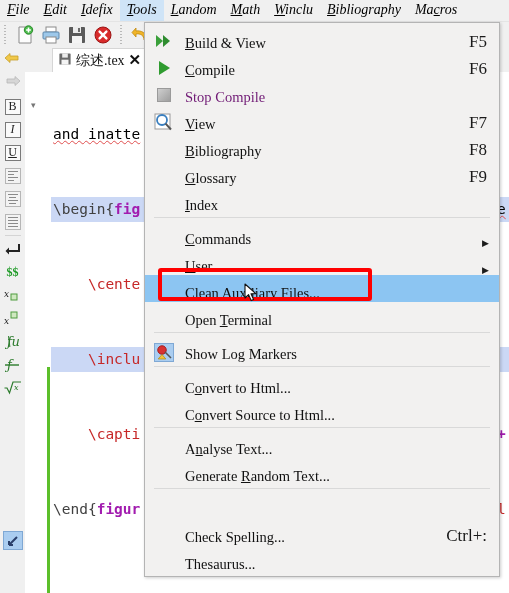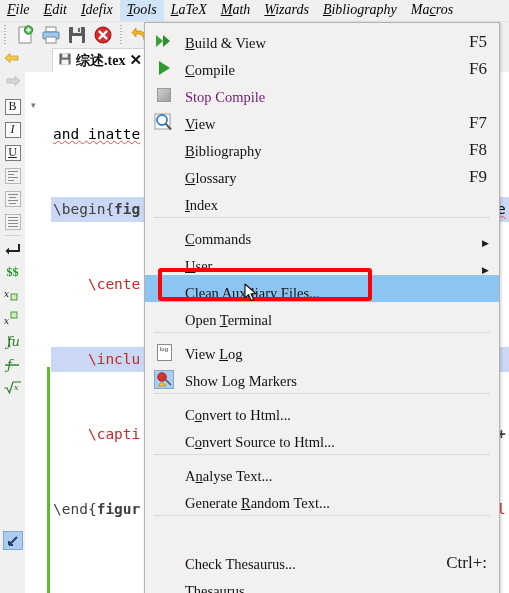--- a/index.html
+++ b/index.html
@@ -70,42 +70,42 @@
     background: #f0f0f0;
   }
   .tab {
     position: absolute; left: 27px; top: 1px; height: 24px;
     background: #ffffff;
     border: 1px solid #d6d6d6; border-bottom: none;
     display: flex; align-items: center; gap: 4px;
     padding: 0 5px;
     font-size: 14px; color: #111;
   }
-  .tab .fname { font-family: "Liberation Serif", serif; font-weight: bold; }
+  .tab .fname { font-family: "Liberation Serif", serif; }
   .tab .closex { font-size: 15px; line-height: 1; color: #111; font-weight: 600; }
 
   .editor {
     position: absolute; top: 72px; left: 25px; width: 484px; bottom: 0;
     background: #ffffff;
     overflow: hidden;
   }
   .gutter { position: absolute; left: 0; top: 0; width: 22px; bottom: 0; background: #ffffff; }
   .changebar { position: absolute; left: 22px; top: 0; width: 3px; bottom: 0; }
   .code {
     position: absolute; left: 26px; top: 0; right: 0; bottom: 0;
     font-family: "DejaVu Sans Mono", monospace;
     font-size: 14.5px; line-height: 25px;
     white-space: pre;
     color: #000;
   }
   .ln { height: 25px; padding-left: 2px; }
   .ln.selblock { background: #cbd8f5; }
   .kw { color: #404040; font-weight: normal; }
   .cmd { color: #c62828; }
-  .br { color: #404040; font-weight: bold; }
+  .br { color: #a21caf; font-weight: bold; }
   .sp { text-decoration: underline; text-decoration-color: #e05050;
         text-decoration-style: wavy; text-decoration-thickness: 1px; }
 
   .foldarrow { position: absolute; left: 6px; font-size: 9px; color: #777; }
 
   
   .dropdown {
     position: absolute; left: 144px; top: 22px; width: 356px;
     background: #f2f1f0;
     border: 1px solid #b4b4b4;
@@ -155,23 +155,23 @@
 </head>
 <body>
 
 <div id="app">
 
   <div class="menubar">
     <div class="menubar-item"><span class="mn"><u>F</u></span><span>ile</span></div>
     <div class="menubar-item"><span class="mn"><u>E</u></span><span>dit</span></div>
     <div class="menubar-item"><span class="mn"><u>I</u></span><span>defix</span></div>
     <div class="menubar-item active"><span class="mn"><u>T</u></span><span>ools</span></div>
-    <div class="menubar-item"><span class="mn"><u>L</u></span><span>aTeX</span></div>
+    <div class="menubar-item"><span class="mn"><u>L</u></span><span>andom</span></div>
     <div class="menubar-item"><span class="mn"><u>M</u></span><span>ath</span></div>
-    <div class="menubar-item"><span class="mn"><u>W</u></span><span>izards</span></div>
+    <div class="menubar-item"><span class="mn"><u>W</u></span><span>inclu</span></div>
     <div class="menubar-item"><span class="mn"><u>B</u></span><span>ibliography</span></div>
     <div class="menubar-item"><span>Ma</span><span class="mn"><u>c</u></span><span>ros</span></div>
   </div>
 
   <div class="toolbar">
     <div class="grip"></div>
     <div class="tb-btn">
       <svg width="20" height="20" viewBox="0 0 20 20">
         <path d="M4 2 h8 l4 4 v12 h-12 z" fill="#fdfdfd" stroke="#8a8a8a" stroke-width="1"></path>
         <path d="M12 2 v4 h4" fill="#e0e0e0" stroke="#8a8a8a" stroke-width="1"></path>
@@ -459,27 +459,20 @@
     </div>
 
     <div class="mi">
       <span class="ico"></span>
       <span class="lbl">Open <u>T</u>erminal</span>
       <span class="acc"></span>
     </div>
 
     <div class="msep"></div>
 
-    <div class="mi">
-      <span class="ico">
-        <span class="logdoc">log</span>
-      </span>
-      <span class="lbl">View <u>L</u>og</span>
-      <span class="acc"></span>
-    </div>
 
     <div class="mi">
       <span class="ico">
         <span class="markerico">
           <svg width="16" height="15" viewBox="0 0 16 15">
             <circle cx="6" cy="5" r="4.3" fill="#d83232" stroke="#9b1010" stroke-width="0.8"></circle>
             <path d="M6 9.5 L2.2 14 L9.8 14 Z" fill="#f2c23c" stroke="#b08a10" stroke-width="0.7"></path>
             <path d="M9 7 L15 13" stroke="#555" stroke-width="1.6"></path>
           </svg>
         </span>
@@ -519,21 +512,21 @@
     <div class="msep"></div>
 
     <div class="mi">
       <span class="ico"></span>
       <span class="lbl"></span>
       <span class="acc"></span>
     </div>
 
     <div class="mi">
       <span class="ico"></span>
-      <span class="lbl">Check Thesaurus...</span>
+      <span class="lbl">Check Spelling...</span>
       <span class="acc">Ctrl+:</span>
     </div>
 
     <div class="mi">
       <span class="ico"></span>
       <span class="lbl">Thesaurus...</span>
       <span class="acc"></span>
     </div>
 
     <div class="annot"></div>

